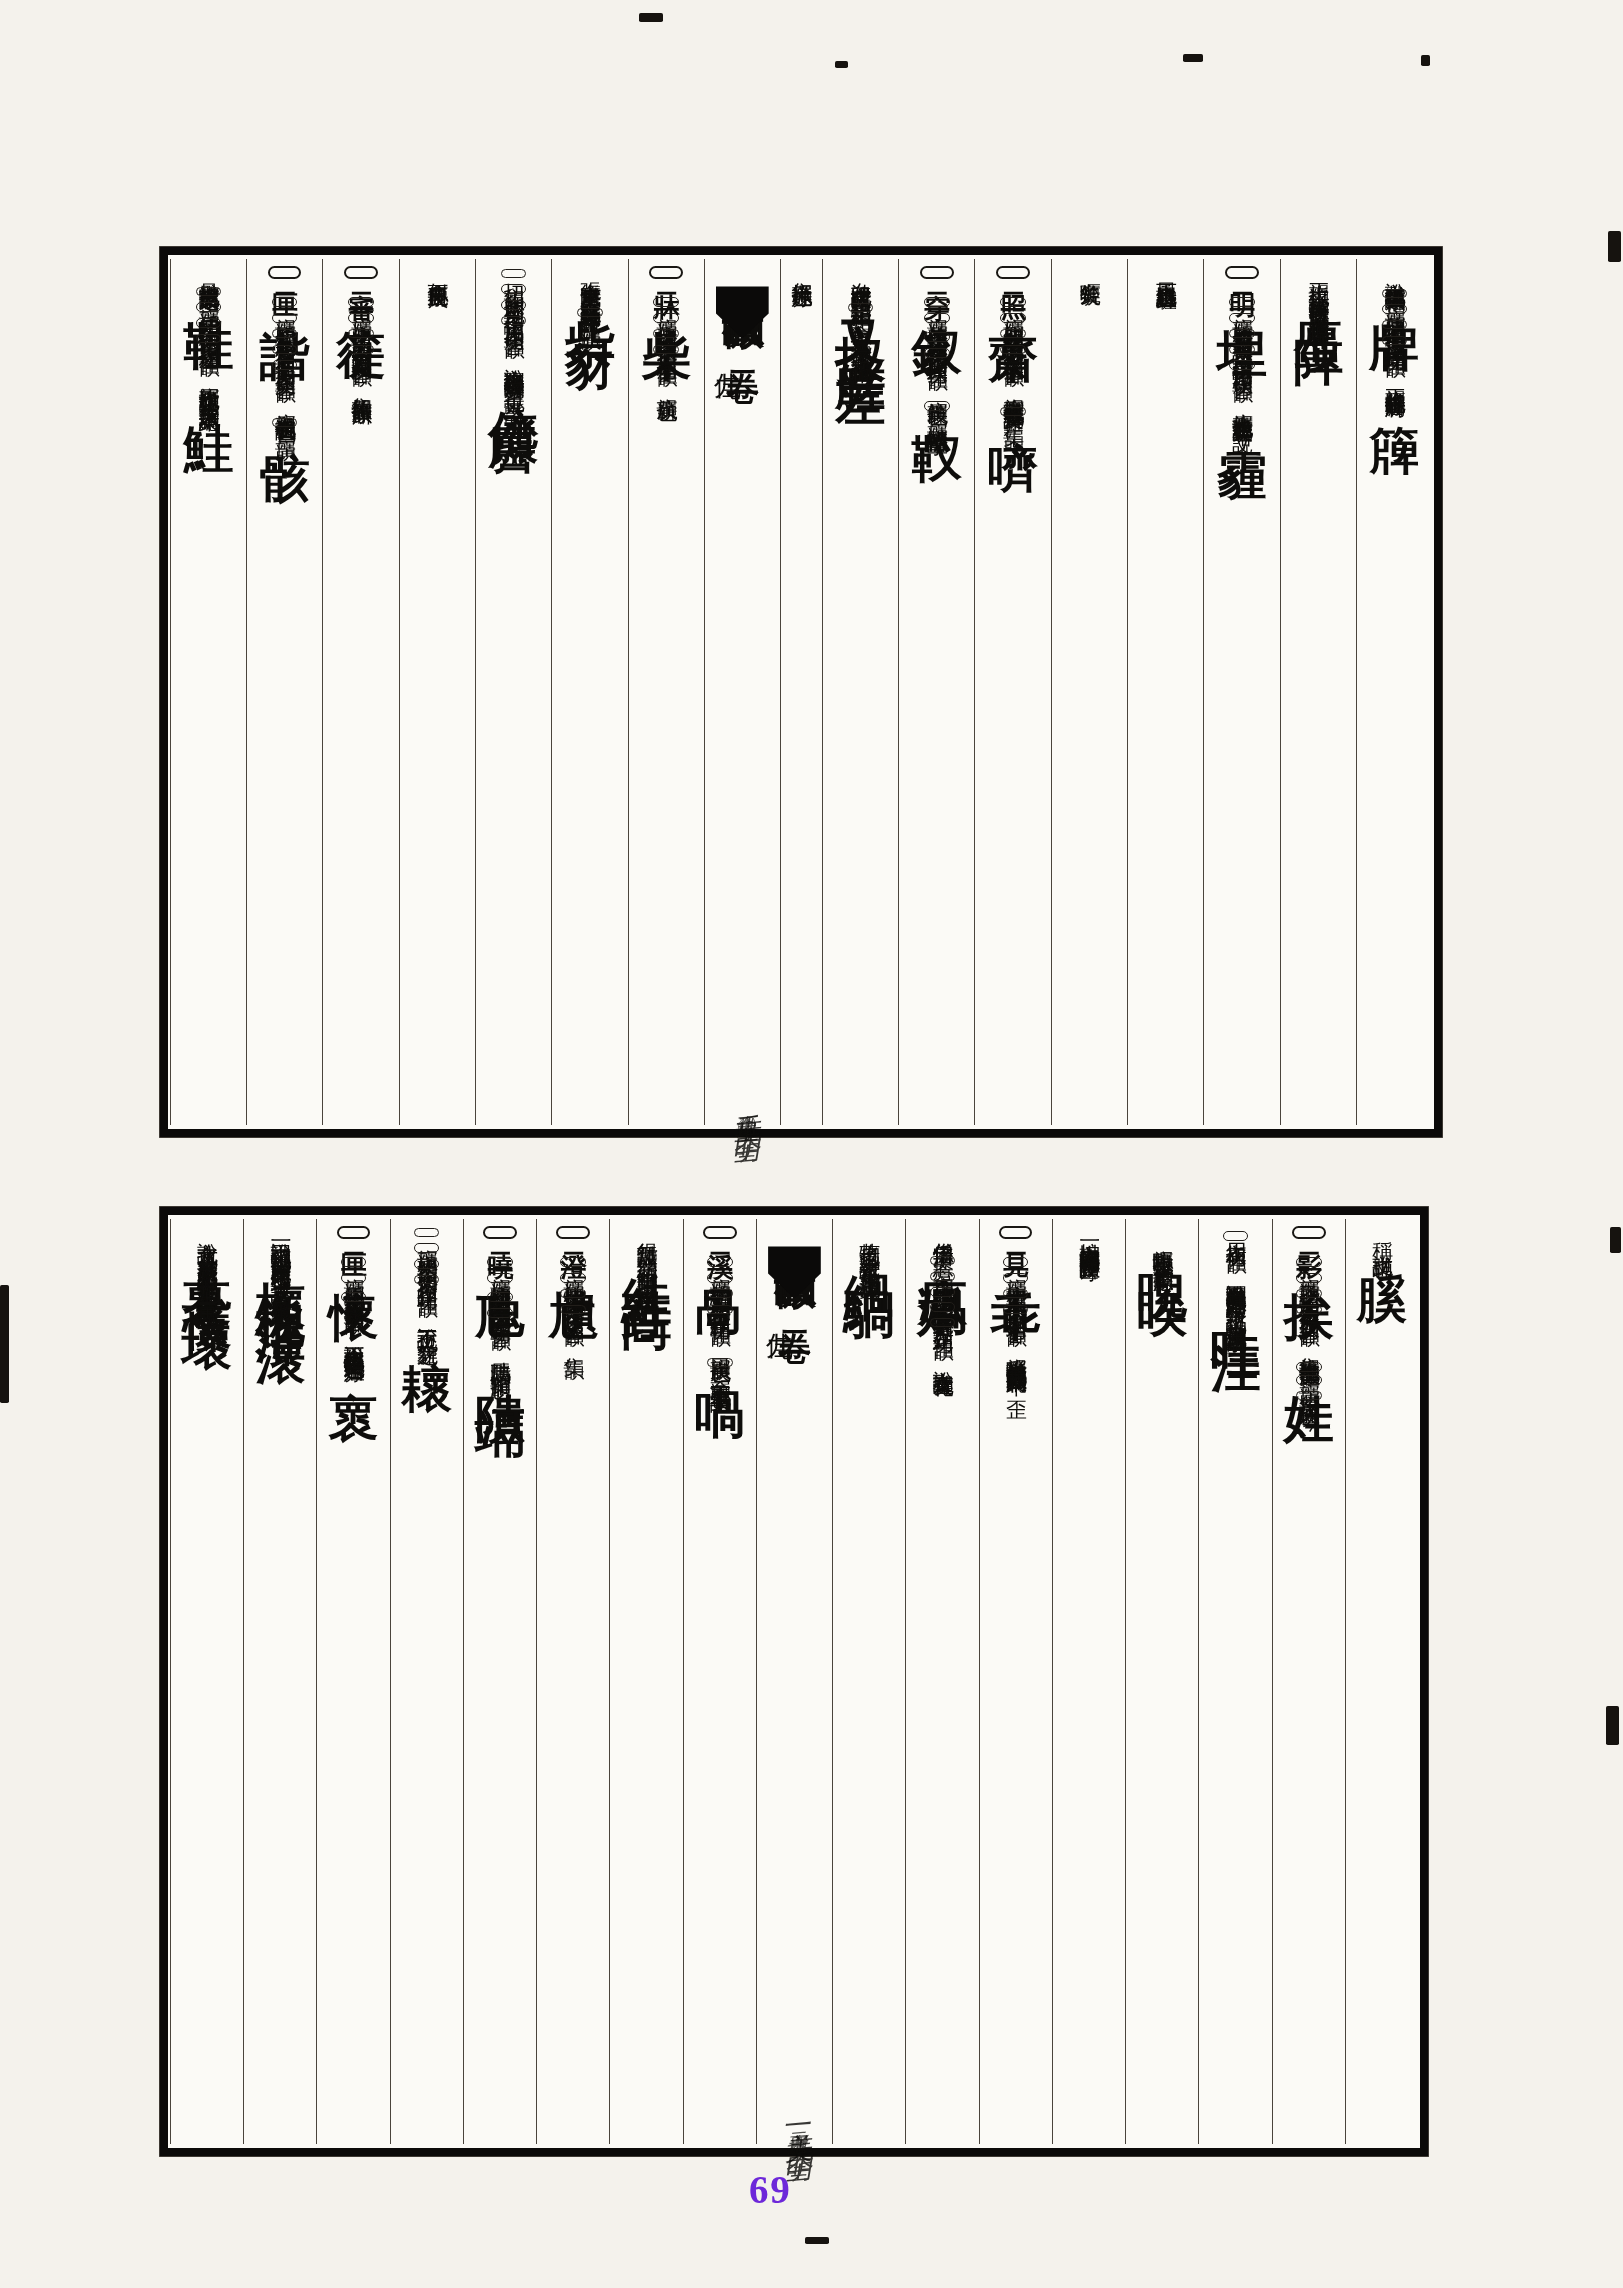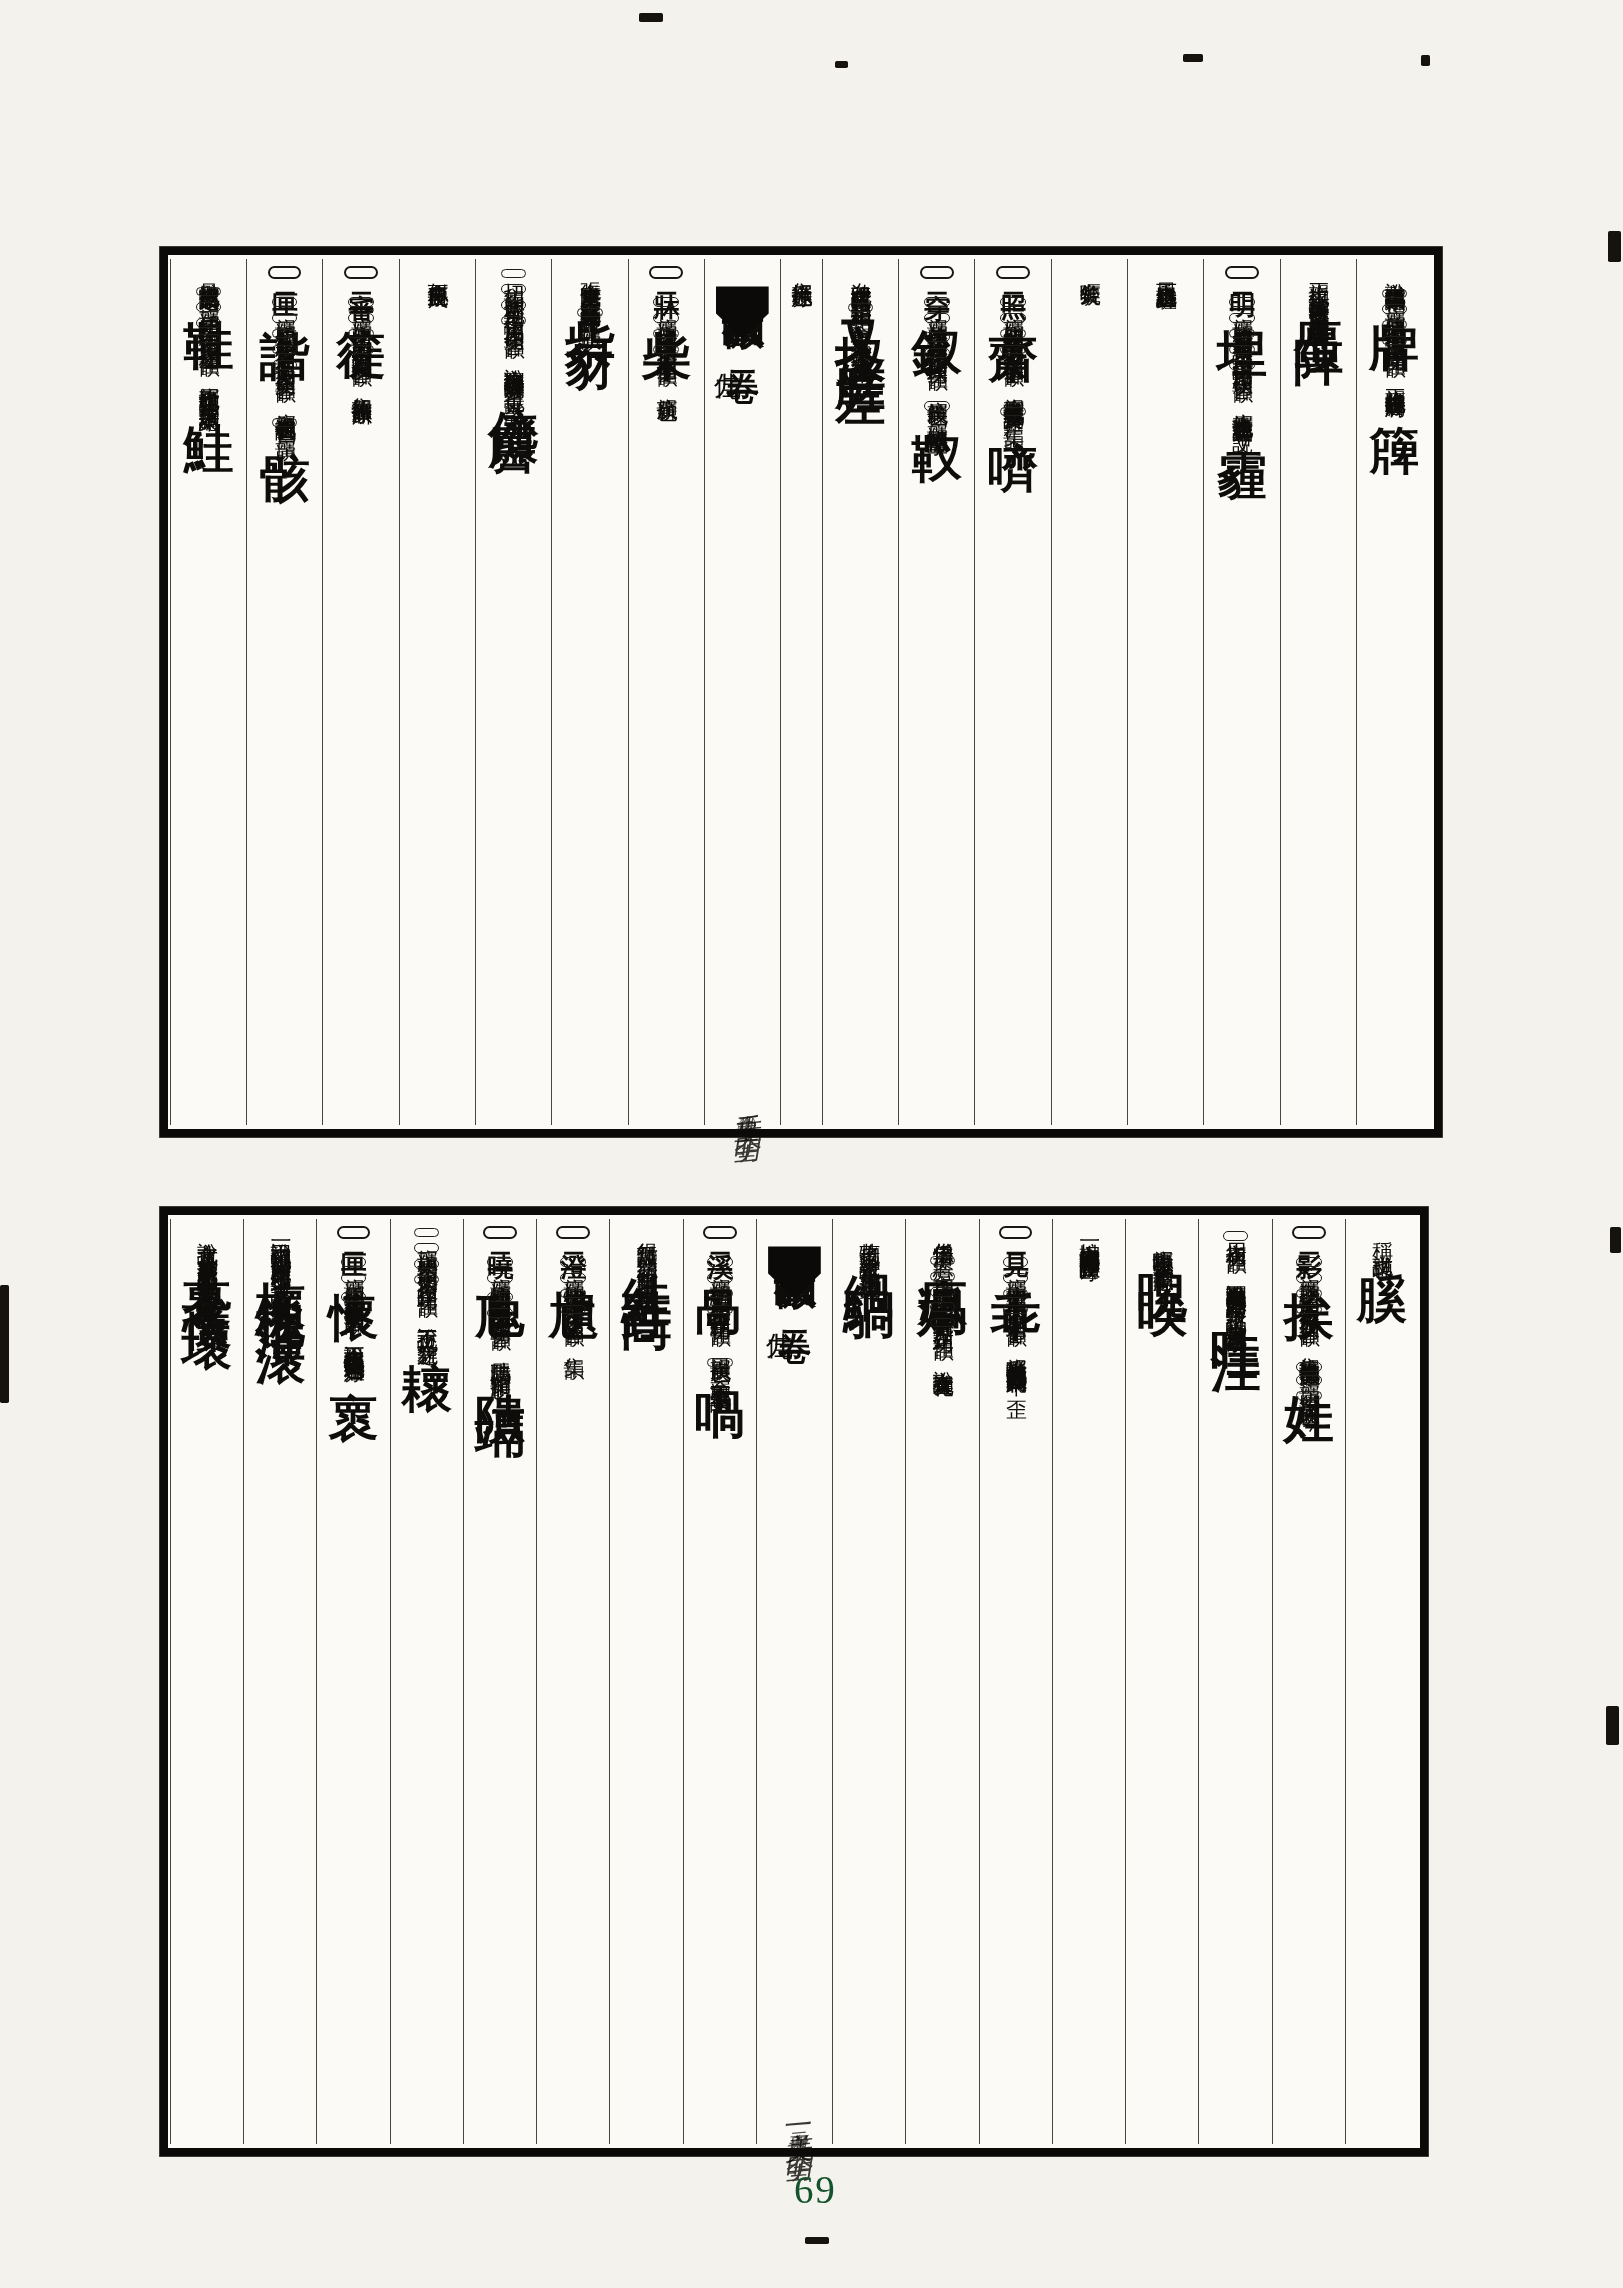--- a/index.html
+++ b/index.html
@@ -61,22 +61,22 @@
     font-size:27px;line-height:1.05;margin-top:5.5px;align-self:flex-start;margin-left:7.4px;
   }
   .handgroup{margin-top:auto;display:flex;flex-direction:column;align-items:center;}
   .hand{
     writing-mode:vertical-rl;text-orientation:upright;
     font-style:italic;font-size:28px;opacity:.82;transform:rotate(-5deg);
     margin:5.5px 0;
   }
   .hand.scribble{font-size:19.4px;letter-spacing:-0.9px;opacity:.7;line-height:.95;}
   .pageno{
-    position:absolute;left:794px;top:2167px;
-    font-size:39px;font-weight:400;letter-spacing:1.8px;color:#14532d;
+    position:absolute;left:749px;top:2167px;
+    font-size:39px;font-weight:700;letter-spacing:1.8px;color:#6d28d9;
     font-family:"Liberation Serif",serif;
   }
   .artifact{position:absolute;background:#16130f;border-radius:1.8px;}
 </style>
 </head>
 <body>
 
 <div class="block" id="top-block" style="left:160px;top:247px;width:1282px;height:890px;">
     <div class="col">
       <div class="ann" style="max-height: 267px;">說文戲也漢書詼笑類俳倡</div>

